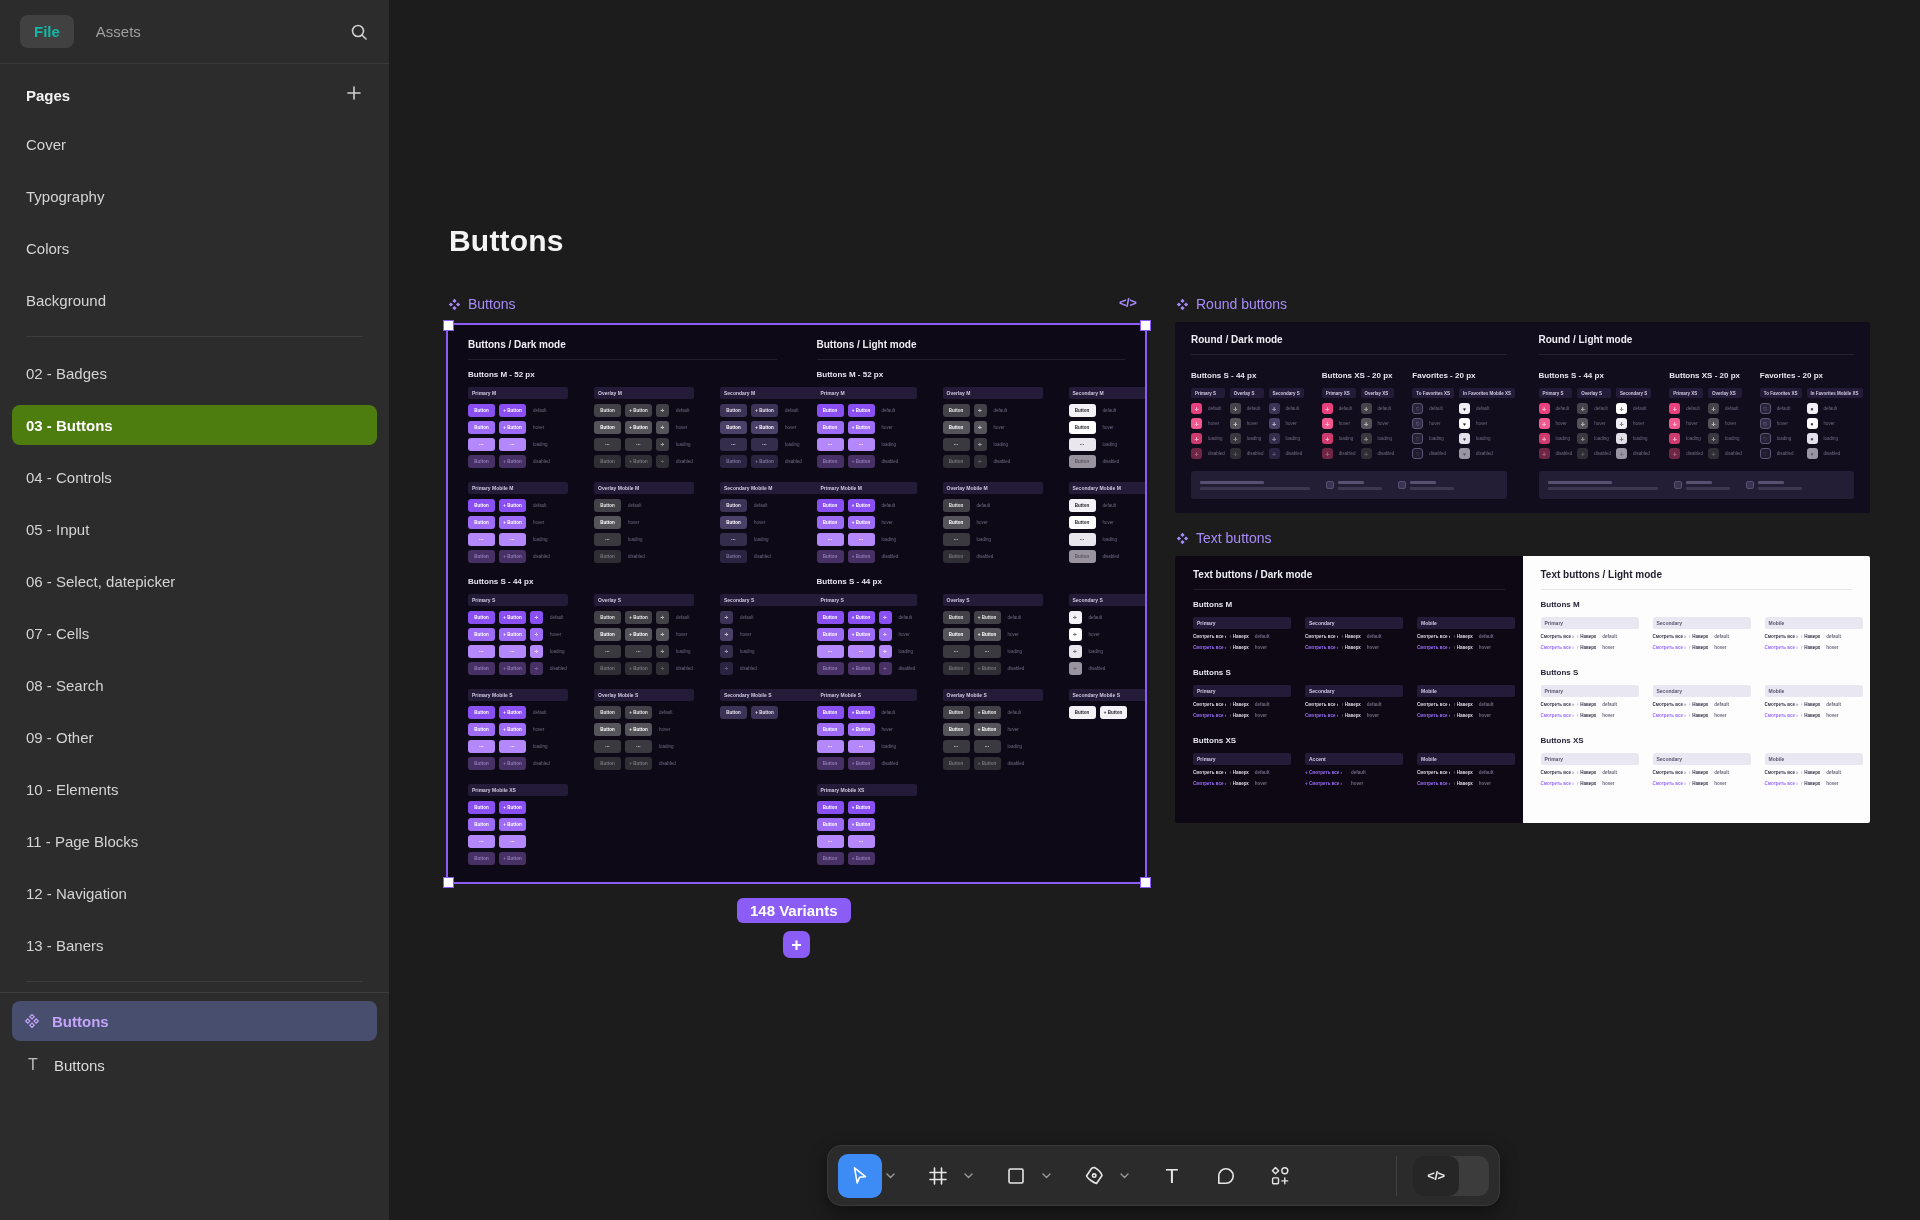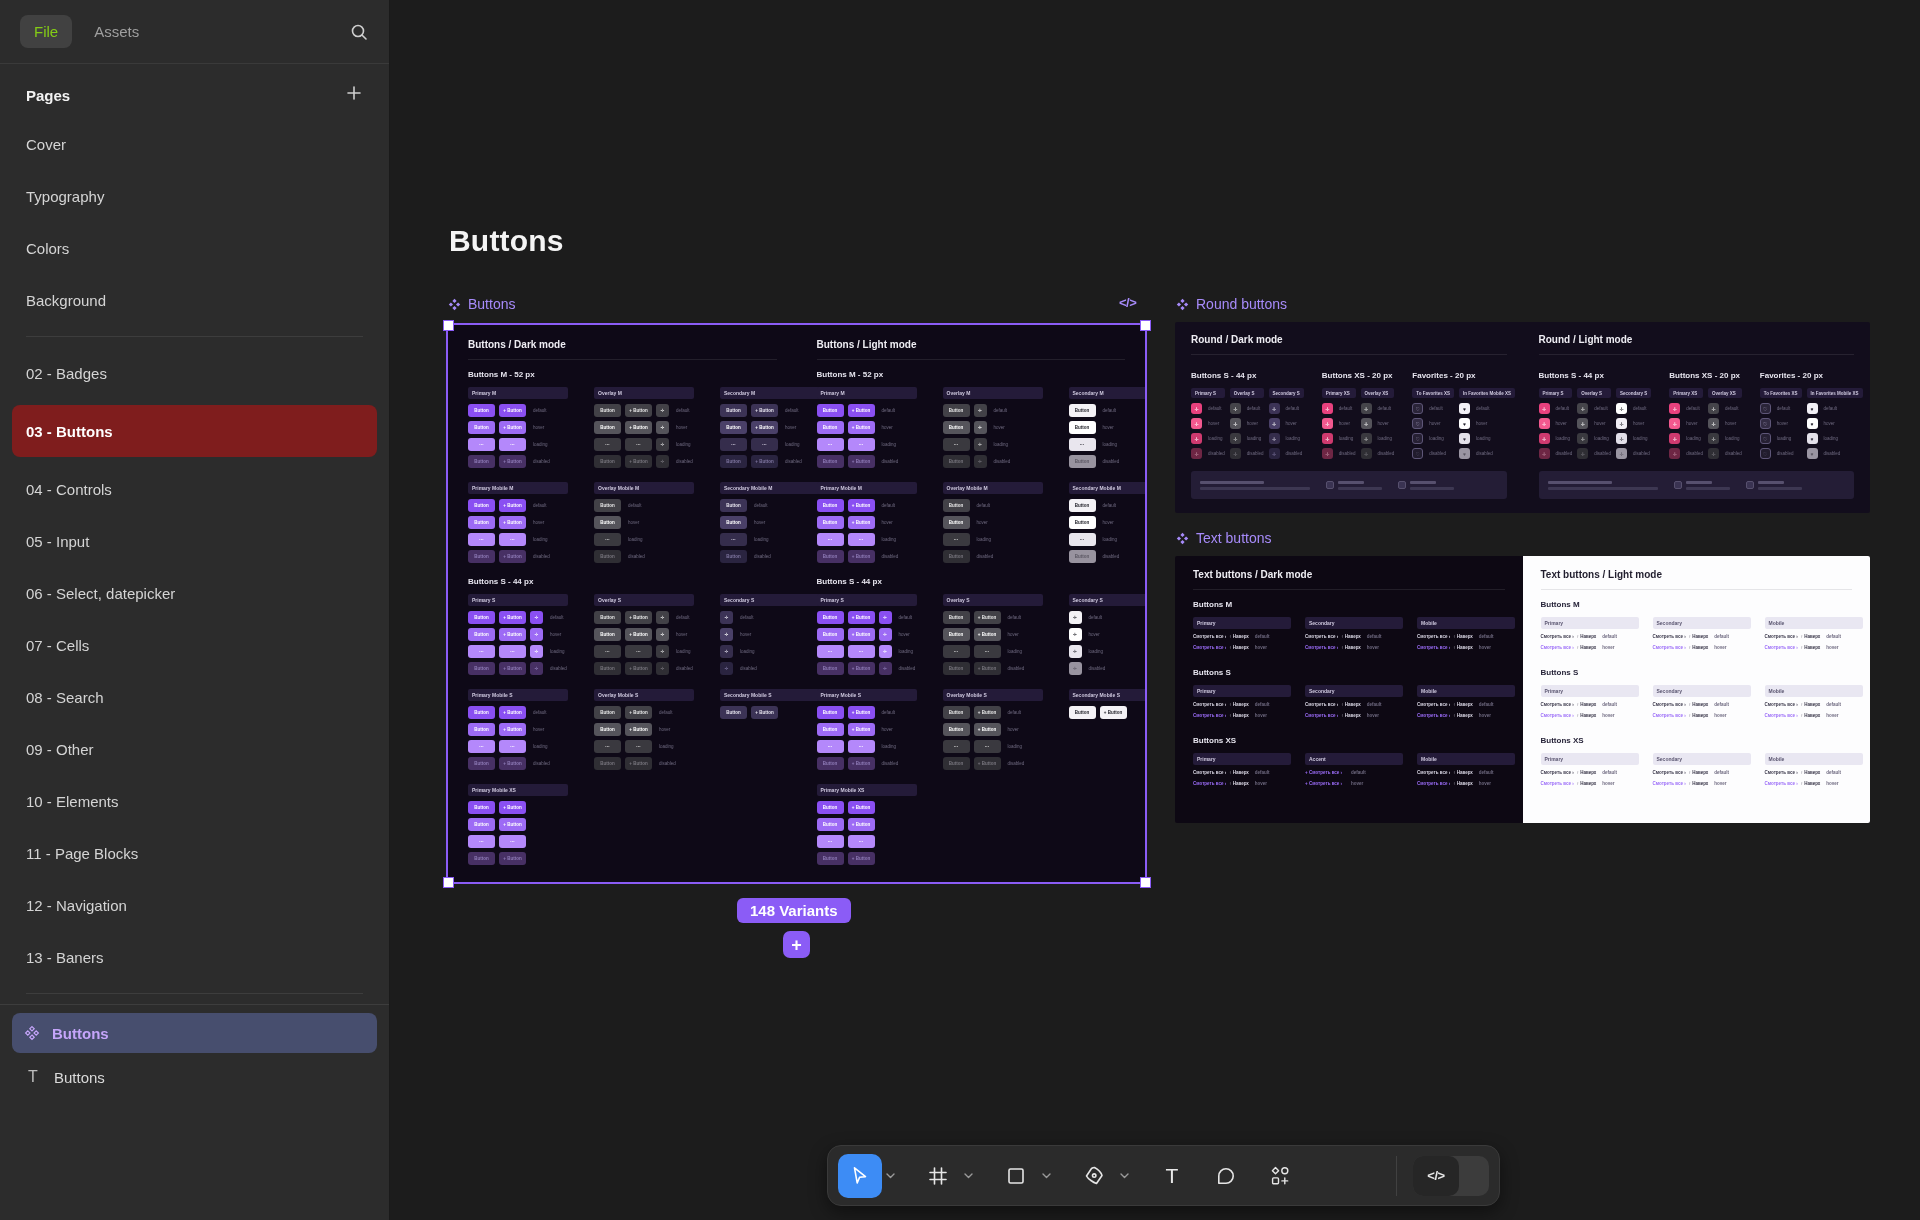--- a/index.html
+++ b/index.html
@@ -4,29 +4,29 @@
 <style>
   html,body{margin:0;padding:0;background:#111;}
   body{width:1920px;height:1220px;position:relative;overflow:hidden;
        font-family:"Liberation Sans","DejaVu Sans",sans-serif;
        -webkit-font-smoothing:antialiased;}
   
   .sidebar{position:absolute;left:0;top:0;width:390px;height:1220px;background:#2c2c2c;
            border-right:1px solid #1a1a1a;box-sizing:border-box;z-index:5;}
   .sb-top{height:64px;display:flex;align-items:center;padding:0 20px;border-bottom:1px solid #3a3a3a;box-sizing:border-box;}
   .tab{font-size:15px;color:#9f9f9f;padding:8px 14px;border-radius:8px;cursor:default;}
-  .tab.active{background:#414141;color:#84cc16;font-weight:400;}
+  .tab.active{background:#414141;color:#14b8a6;font-weight:700;}
   .tab+.tab{margin-left:8px;}
   .sb-search{margin-left:auto;display:flex;align-items:center;}
   .sb-section-head{display:flex;align-items:center;padding:0 26px;height:46px;margin-top:8px;}
   .sb-section-head .ttl{font-size:15px;font-weight:700;color:#f2f2f2;}
   .sb-section-head .plus{margin-left:auto;}
   .sb-list{list-style:none;margin:0;padding:0 12px;}
   .sb-item{height:52px;display:flex;align-items:center;padding:0 14px;font-size:15px;color:#d4d4d4;border-radius:8px;}
-  .sb-item.selected{background:#7f1d1d;color:#fff;font-weight:700;height:52px;margin:6px 0;}
+  .sb-item.selected{background:#4d7c0f;color:#fff;font-weight:700;height:40px;margin:6px 0;}
   .sb-divider{height:1px;background:#3d3d3d;margin:10px 26px;}
   .sb-divider.flush{margin:0;}
   .layer-row{height:40px;margin:4px 12px;display:flex;align-items:center;gap:12px;padding:0 12px;border-radius:8px;font-size:15px;color:#dadada;}
   .layer-row.selected{background:#474e6e;color:#c5a5fa;font-weight:700;}
   .layer-row .t-glyph{font-size:16px;color:#bdbdbd;width:18px;text-align:center;}
   
   .canvas{position:absolute;left:390px;top:0;right:0;bottom:0;background:#1c1c1c;}
   .page-title{position:absolute;left:59px;top:224px;font-size:30px;font-weight:700;color:#f4f4f4;letter-spacing:.2px;}
   .frame-label{position:absolute;display:flex;align-items:center;gap:7px;font-size:14px;color:#a78bfa;}
   .frame-label svg{display:block;}

